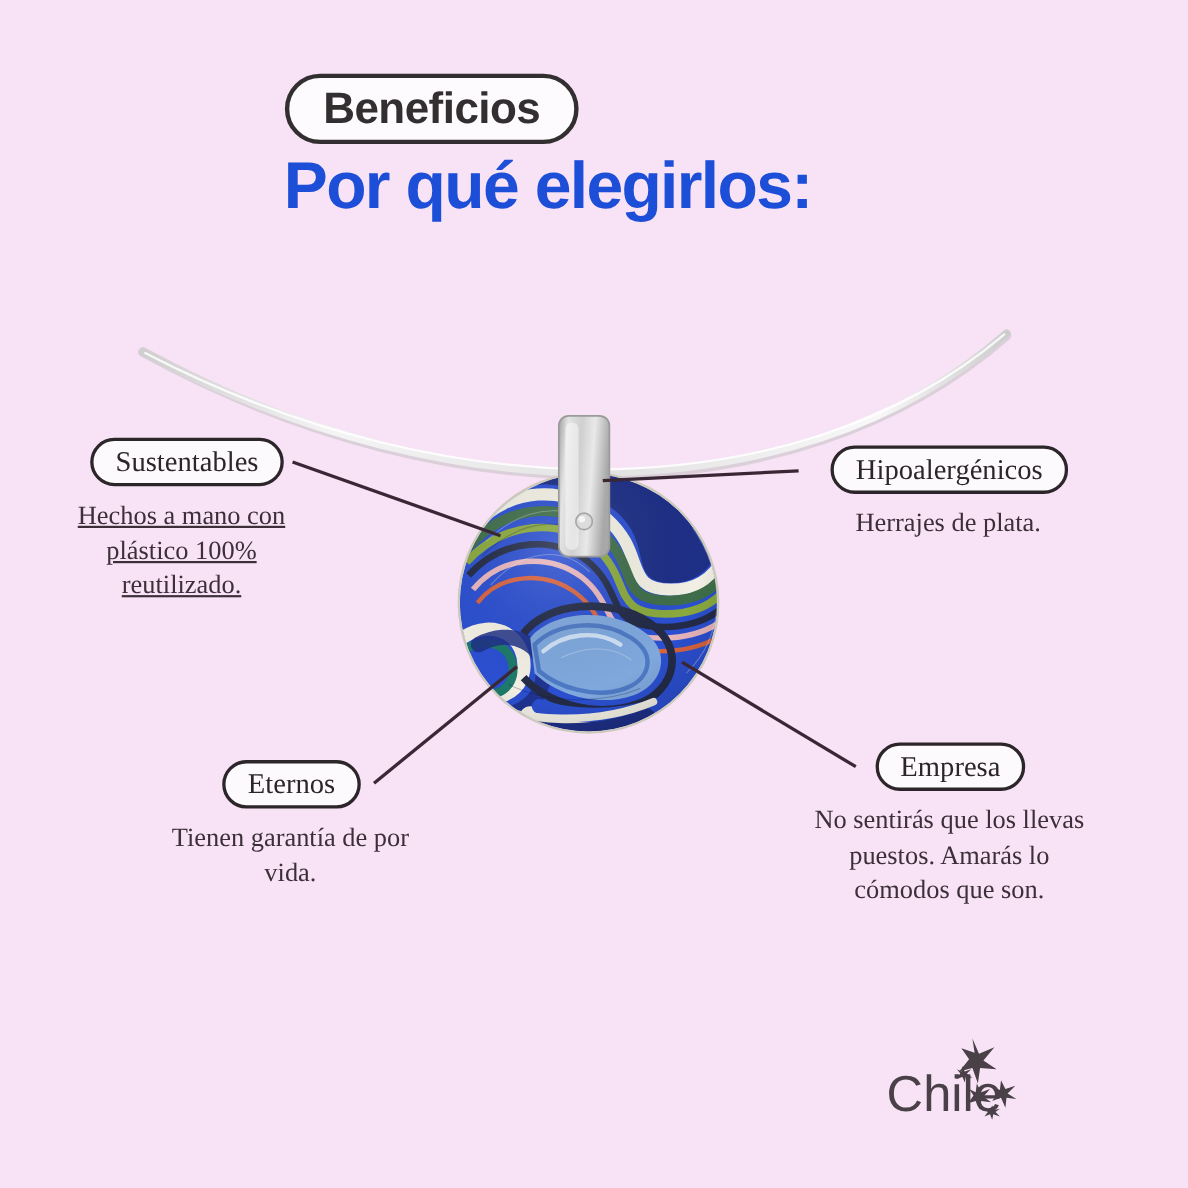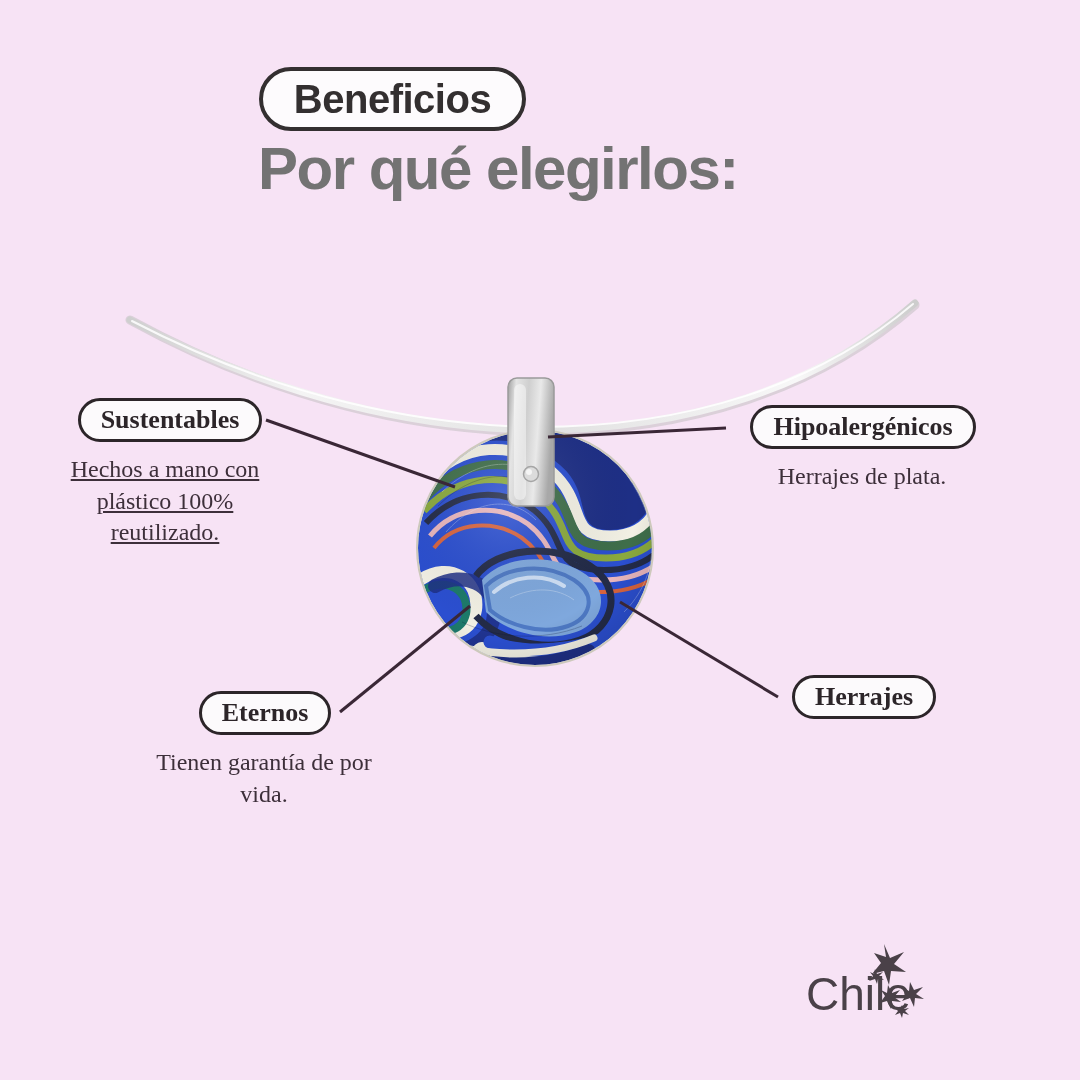--- a/index.html
+++ b/index.html
@@ -43,21 +43,21 @@
     color: #332f30;
     letter-spacing: -0.5px;
     line-height: 1;
   }
   .page-title {
     position: absolute;
     left: 258px;
     top: 134px;
     font-size: 60px;
     font-weight: bold;
-    color: #737373;
+    color: #1d4ed8;
     letter-spacing: -1.5px;
     line-height: 1.15;
     white-space: nowrap;
   }
 
   
   .product-photo {
     position: absolute;
     left: 90px;
     top: 280px;
@@ -85,21 +85,21 @@
     background: #fcfafc;
     box-sizing: border-box;
     height: 44px;
     display: inline-flex;
     align-items: center;
     justify-content: center;
     padding: 0 20px;
   }
   .feature-pill span {
     font-family: "Liberation Serif", serif;
-    font-weight: bold;
+    font-weight: normal;
     font-size: 26px;
     color: #2c2529;
     line-height: 1;
     white-space: nowrap;
   }
   .feature-desc {
     font-family: "Liberation Serif", serif;
     font-size: 24px;
     color: #3d2f3a;
     line-height: 1.32;
@@ -279,22 +279,23 @@
 
   <div class="feature" id="feature-hipoalergenicos">
     <div class="feature-pill">
       <span>Hipoalergénicos</span>
     </div>
     <div class="feature-desc">Herrajes de plata.</div>
   </div>
 
   <div class="feature" id="feature-livianos">
     <div class="feature-pill">
-      <span>Herrajes</span>
+      <span>Empresa</span>
     </div>
+    <div class="feature-desc">No sentirás que los llevas puestos. Amarás lo cómodos que son.</div>
   </div>
 
   <div class="logo-chile">
     <svg width="128" height="88" viewBox="0 0 128 88" xmlns="http://www.w3.org/2000/svg">
       <text x="0" y="72" font-family="'Liberation Sans', sans-serif" font-size="46" fill="#4a4148">Chile</text>
       <g fill="#4a4148">
         <path d="M78 6 L84 20 L98 14 L88 26 L100 34 L85 33 L83 47 L78 33 L66 36 L75 25 L68 15 L80 19 Z"></path>
         <path d="M82 47 L86 55 L94 52 L88 59 L95 64 L86 63 L85 71 L81 63 L74 65 L79 58 L75 52 L81 55 Z"></path>
         <path d="M104 44 L108 52 L117 49 L110 56 L118 61 L109 60 L108 69 L104 60 L96 63 L101 56 L97 50 L103 53 Z"></path>
         <path d="M69 31 L71 36 L77 34 L73 38 L78 42 L72 41 L71 46 L69 41 L63 43 L67 38 L64 34 L68 36 Z"></path>

